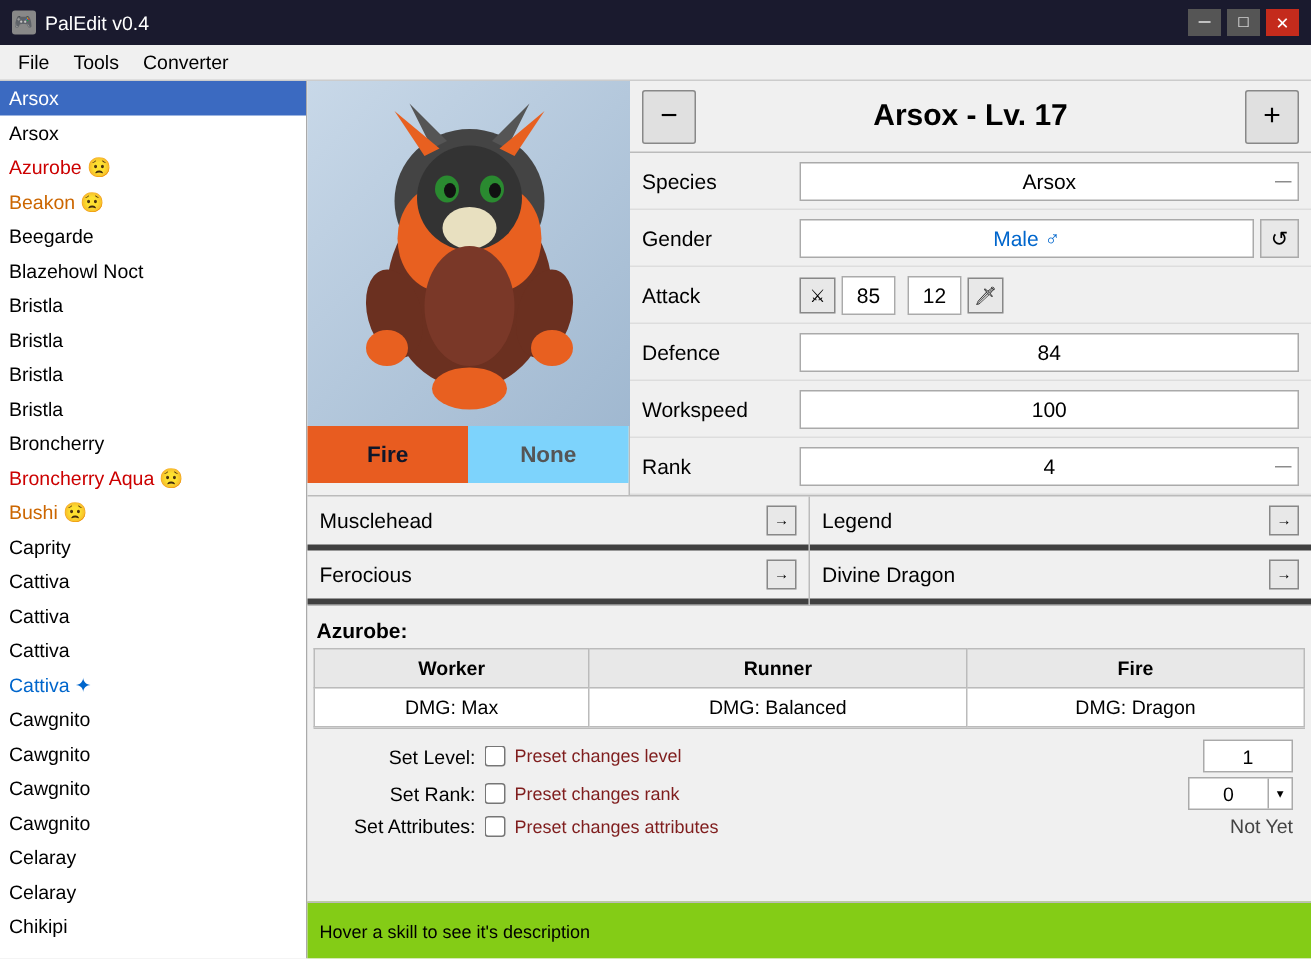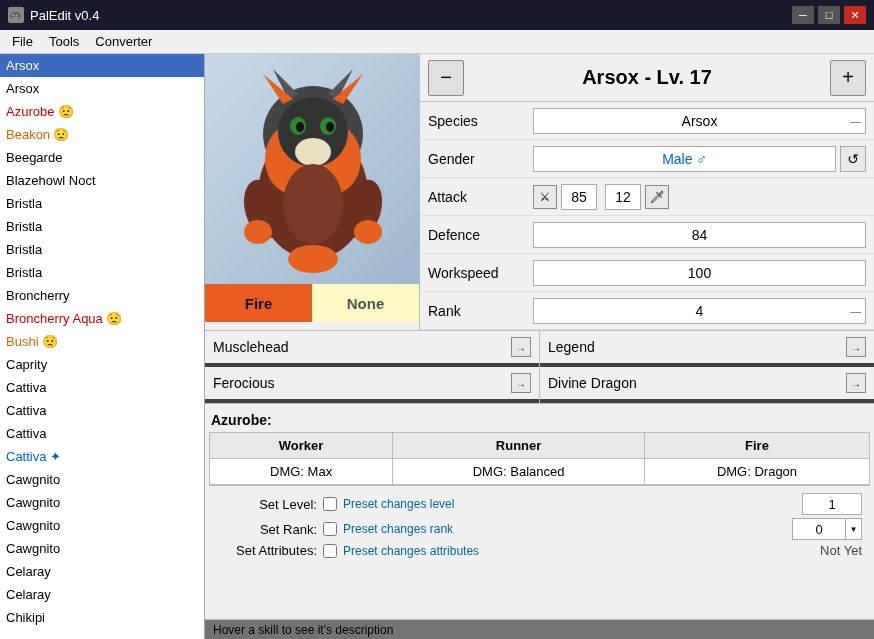--- a/index.html
+++ b/index.html
@@ -148,21 +148,21 @@
       font-size: 15px;
       font-weight: bold;
       cursor: pointer;
       border: none;
     }
     .element-fire {
       background: #e85c20;
       color: #0f172a;
     }
     .element-none {
-      background: #fef9c3;
+      background: #7dd3fc;
       color: #555;
     }
 
     
     .stats-area {
       flex: 1;
       display: flex;
       flex-direction: column;
     }
 
@@ -330,21 +330,21 @@
       width: 100px;
       font-size: 13px;
       text-align: right;
     }
     .bottom-checkbox {
       width: 14px;
       height: 14px;
     }
     .bottom-desc {
       font-size: 12px;
-      color: #0369a1;
+      color: #7f1d1d;
     }
     .bottom-input {
       border: 1px solid #aaa;
       background: white;
       height: 22px;
       width: 60px;
       text-align: center;
       font-size: 13px;
     }
     .bottom-select {
@@ -365,22 +365,22 @@
       display: flex;
       align-items: center;
       justify-content: center;
       border-left: 1px solid #aaa;
       height: 100%;
       font-size: 9px;
       cursor: pointer;
     }
     .status-bar {
       border-top: 1px solid #bbb;
-      background: #737373;
-      height: 20px;
+      background: #84cc16;
+      height: 38px;
       display: flex;
       align-items: center;
       padding: 0 8px;
       font-size: 12px;
     }
 
     
     .sidebar::-webkit-scrollbar { width: 12px; }
     .sidebar::-webkit-scrollbar-track { background: #f0f0f0; }
     .sidebar::-webkit-scrollbar-thumb { background: #c0c0c0; border: 2px solid #f0f0f0; }

